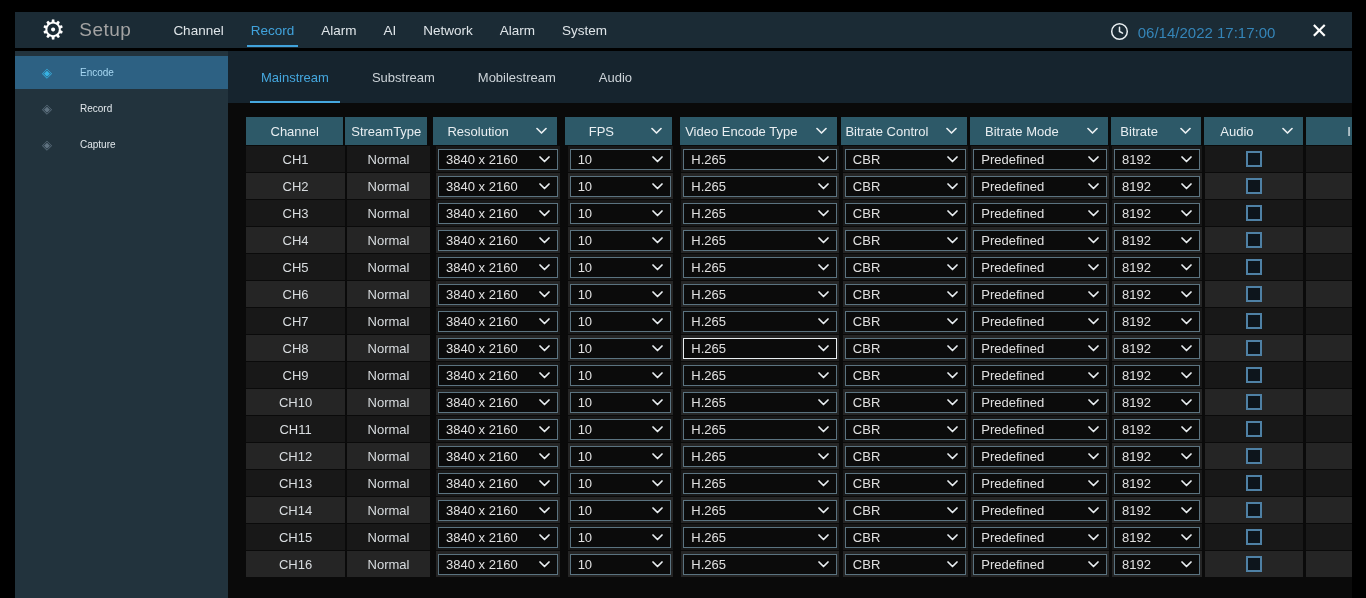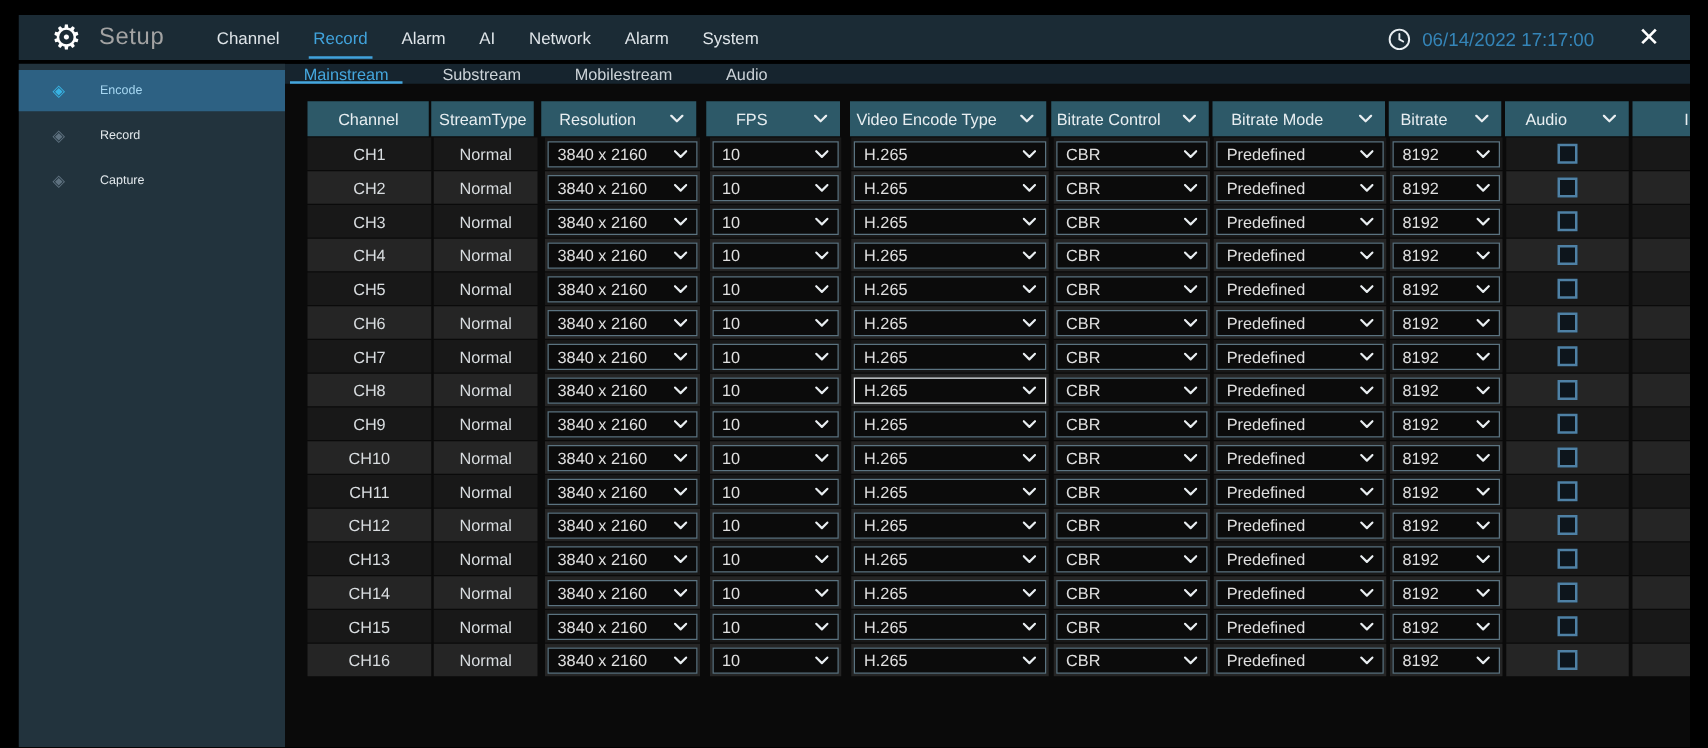--- a/index.html
+++ b/index.html
@@ -31,22 +31,22 @@
                padding-left:27px; cursor:pointer; }
   .side-item .diamond-icon { font-size:13px; color:#5f7280; width:14px; }
   .side-item .side-label { color:#e2e8ec; font-size:10px; margin-left:24px; }
   .side-item.active { background:#2d6183; }
   .side-item.active .diamond-icon { color:#38b3e3; }
   .side-item.active .side-label { color:#a6d7f2; }
 
   
   .content { position:absolute; left:228px; top:51px; width:1124px; height:547px;
              background:#0a0a0a; overflow:hidden; }
-  .tabstrip { height:16px; background:#16242e; display:flex; align-items:center;
-              padding-left:12px; gap:37px;text-align:right; }
+  .tabstrip { height:52px; background:#16242e; display:flex; align-items:center;
+              padding-left:30px; gap:37px;text-align:right; }
   .tab { position:relative; height:100%; display:flex; align-items:center;
          color:#ccd3d8; font-size:13px; cursor:pointer; padding:0 3px; }
   .tab.active { color:#45a7de; }
   .tab.active::after { content:""; position:absolute; left:-8px; right:-8px; bottom:0;
          height:2px; background:#45a7de; }
 
   
   .table { margin:14px 0 0 18px; }
   .thead { display:flex; height:28px; margin-bottom:1px; }
   .th { background:#2d5968; color:#e8eef1; font-size:13px; display:flex;

